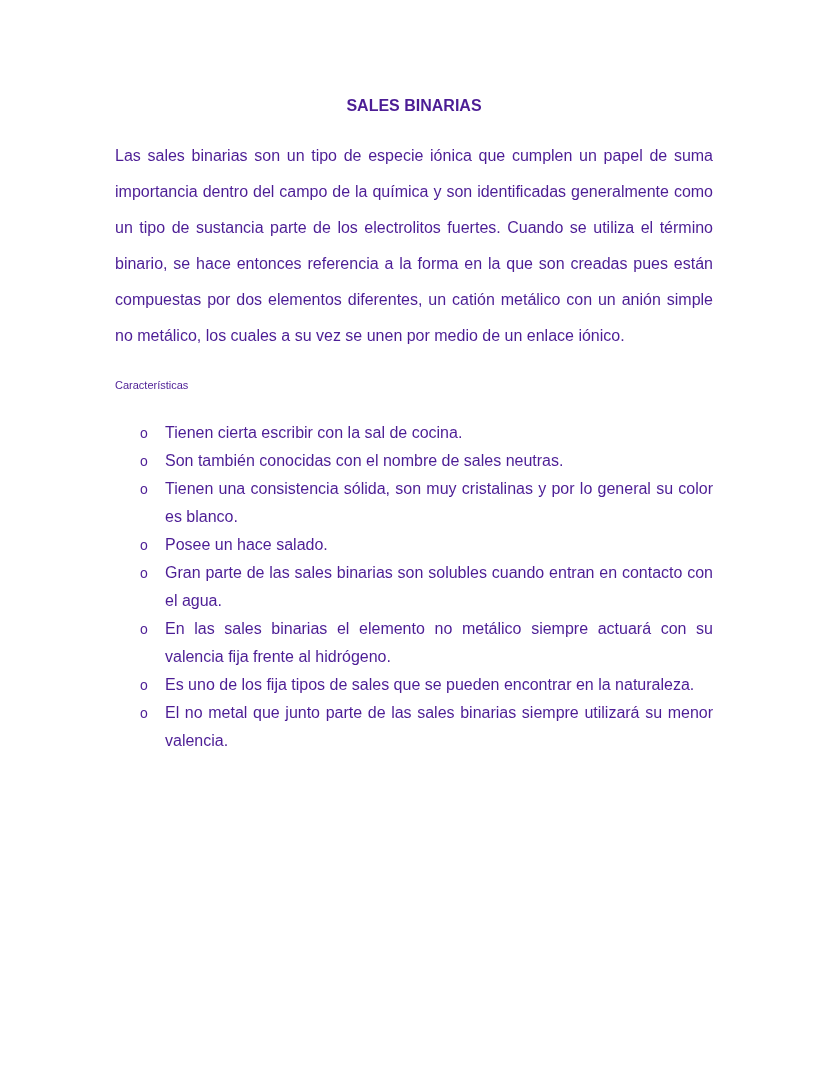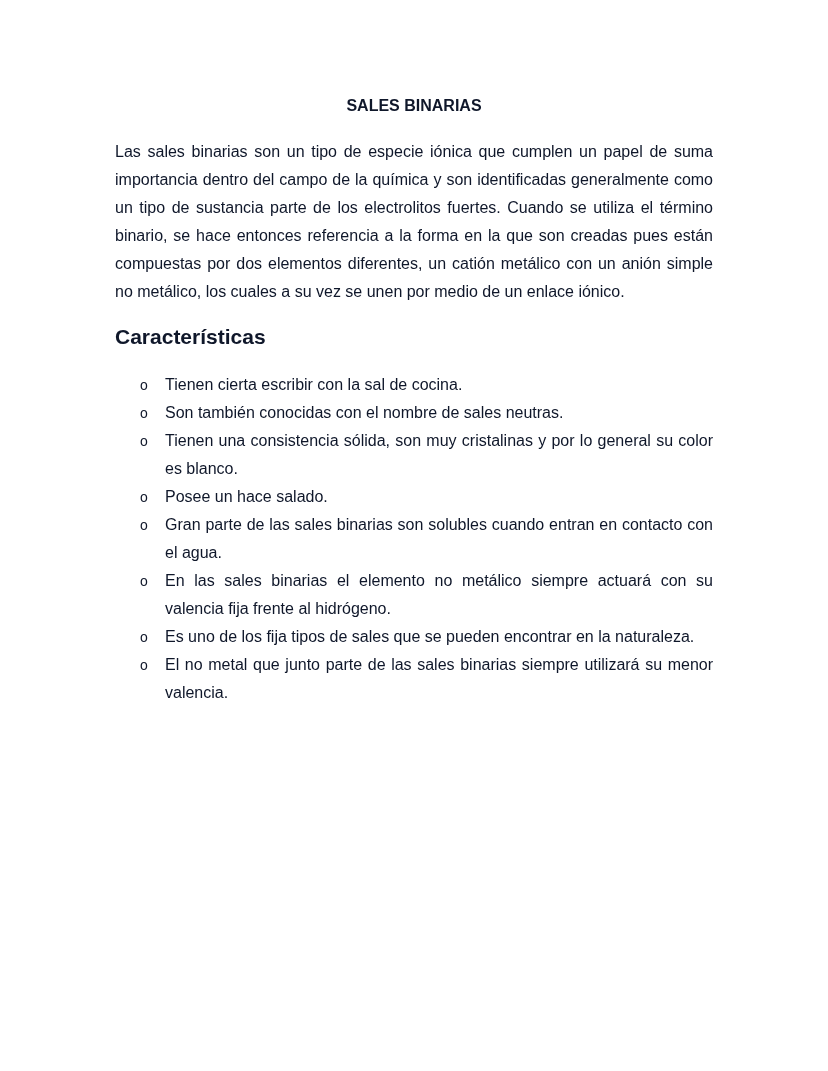--- a/index.html
+++ b/index.html
@@ -9,38 +9,38 @@
   }
   .page {
     position: relative;
     width: 828px;
     height: 1071px;
     background: #ffffff;
     box-sizing: border-box;
     padding: 92px 115px 0 115px;
     font-family: "Liberation Sans", sans-serif;
     font-size: 16px;
-    color: #0f172a;
+    color: #4c1d95;
     overflow: hidden;
   }
   .doc-title {
     text-align: center;
     font-weight: bold;
     font-size: 16px;
     line-height: 28px;
     margin: 0 0 18px 0;
   }
   .body-par {
     text-align: justify;
-    line-height: 28px;
+    line-height: 36px;
     margin: 0 0 17px 0;
   }
   .section-heading {
-    font-weight: bold;
-    font-size: 21px;
+    font-weight: normal;
+    font-size: 11px;
     line-height: 28px;
     margin: 12px 0 20px 0;
   }
   .bullet-list {
     list-style: none;
     margin: 0 0 17px 0;
     padding: 0;
   }
   .bullet-list li {
     display: flex;

